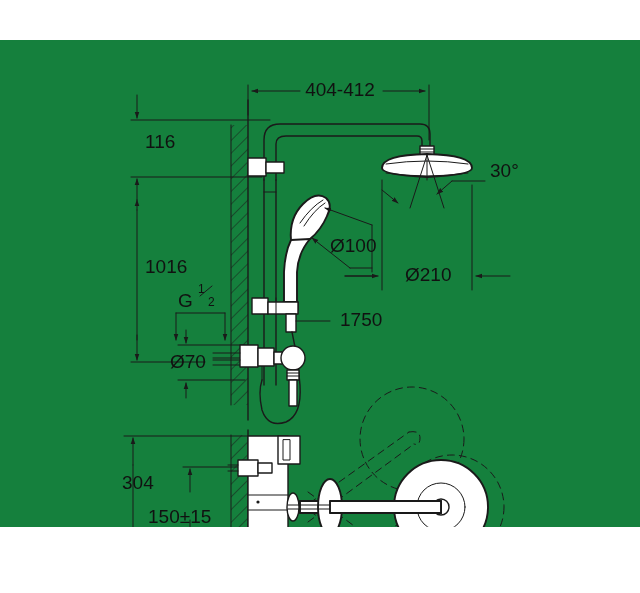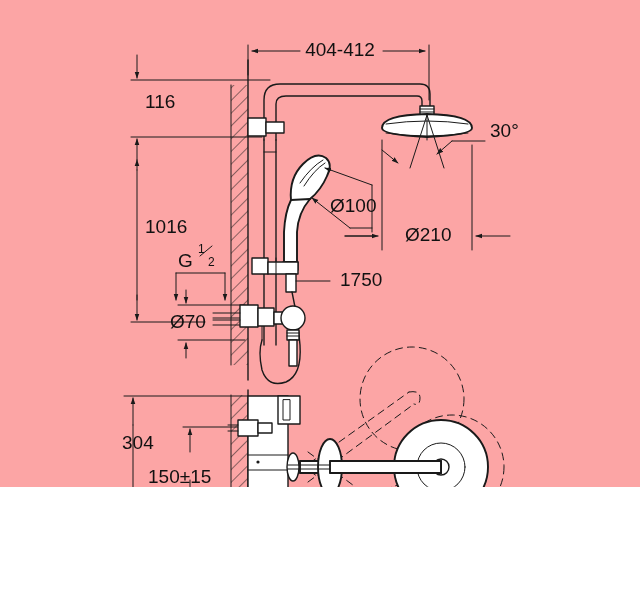--- a/index.html
+++ b/index.html
@@ -8,22 +8,23 @@
     padding: 0;
     background: #ffffff;
   }
   body {
     font-family: "Liberation Sans", sans-serif;
   }
   #drawing-root {
     position: relative;
     width: 640px;
     height: 487px;
-    background: #fca5a5;
+    background: #15803d;
     overflow: hidden;
+    margin-top: 40px;
   }
   #drawing-svg {
     display: block;
     width: 640px;
     height: 593px;
   }
   .dim-text {
     font-family: "Liberation Sans", sans-serif;
     font-size: 19px;
     fill: #111111;

